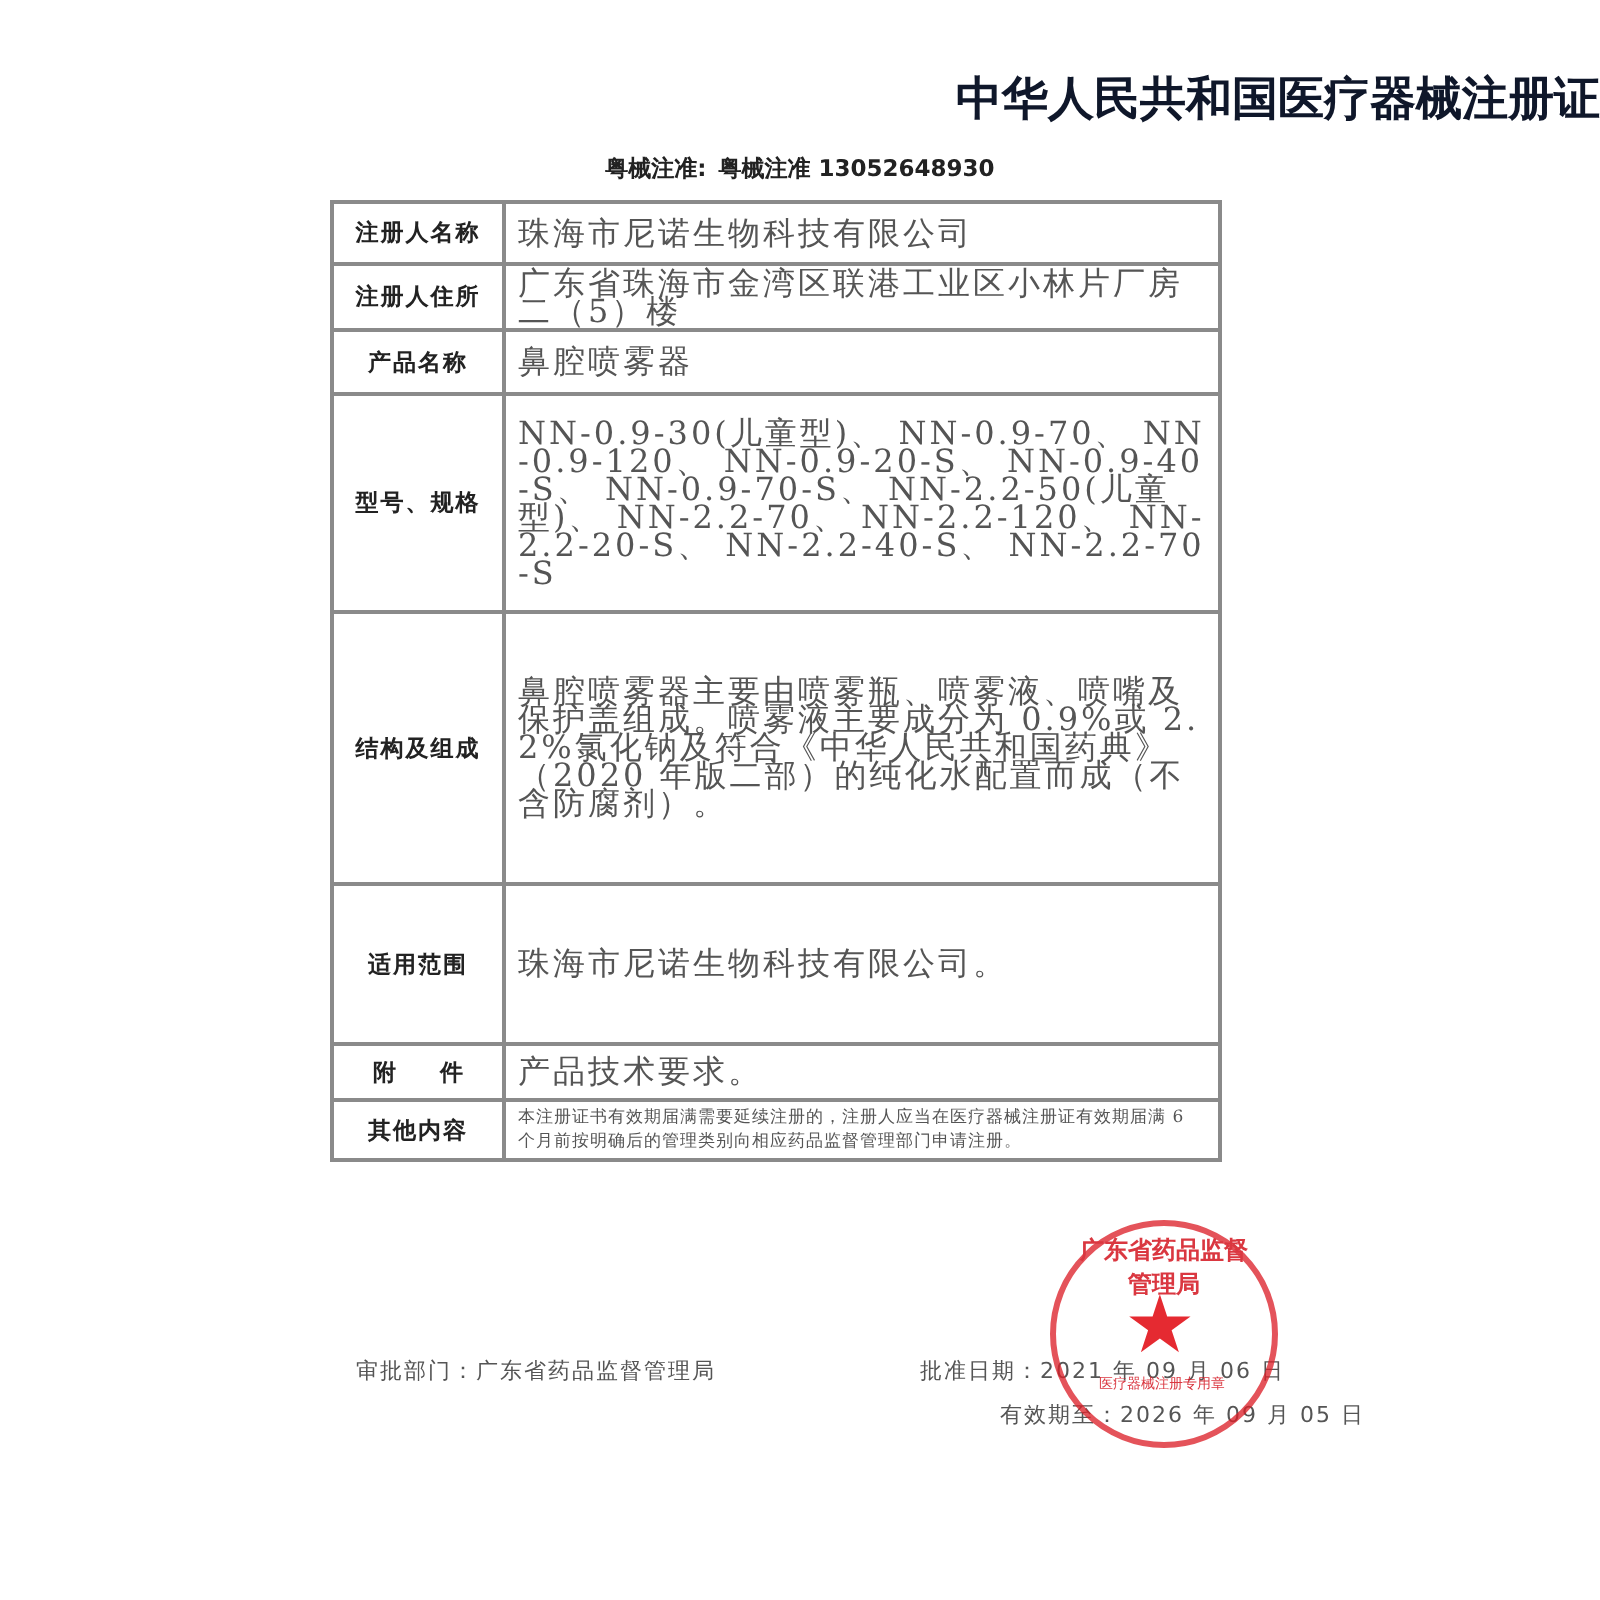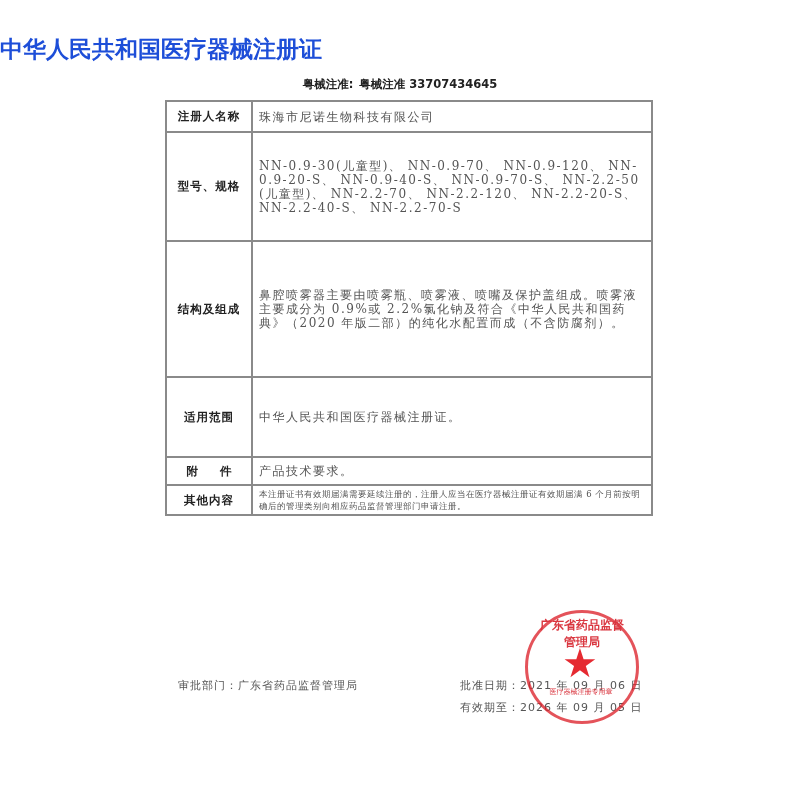--- a/index.html
+++ b/index.html
@@ -1,54 +1,54 @@
 <!DOCTYPE html>
 <html><head>
 <meta charset="utf-8">
 <style>
   html, body { margin: 0; padding: 0; }
   body {
     width: 800px; height: 800px; background: #ffffff; position: relative; overflow: hidden;
     font-family: "DejaVu Serif", "Liberation Serif", serif; color: #333;
   }
   .title {
-    position: absolute; left: 0; top: 34px; width: 800px; text-align: left;
-    font-family: "DejaVu Sans", sans-serif; font-weight: bold; font-size: 23px; color: #1d4ed8;
+    position: absolute; left: 0; top: 34px; width: 800px; text-align: right;
+    font-family: "DejaVu Sans", sans-serif; font-weight: bold; font-size: 23px; color: #0f172a;
     letter-spacing: 0px;
   }
   .regno {
     position: absolute; left: 0; top: 77px; width: 800px; text-align: center;
     font-family: "DejaVu Sans", sans-serif; font-weight: bold; font-size: 11.5px; color: #222;
   }
   .regno .val { margin-left: 6px; }
   table.cert {
-    position: absolute; left: 165px; top: 100px; width: 488px;
+    position: absolute; left: 165px; top: 100px; width: 446px;
     border-collapse: collapse; table-layout: fixed;
   }
   table.cert td { border: 2px solid #8a8a8a; padding: 0; vertical-align: middle; }
   td.lbl {
     width: 84px; text-align: center; font-family: "DejaVu Sans", sans-serif;
     font-weight: bold; font-size: 11.5px; color: #222; letter-spacing: 1px;
   }
   td.val {
-    padding: 0 6px !important; font-size: 12px; color: #555; line-height: 14px;
+    padding: 0 6px !important; font-size: 16px; color: #555; line-height: 14px;
     letter-spacing: 1.5px; word-break: break-all;
   }
   td.val.small { font-size: 8.5px; line-height: 12px; letter-spacing: 0.5px; }
   .spread { letter-spacing: 22px; margin-right: -22px; }
   .footer-left {
     position: absolute; left: 178px; top: 678px; font-size: 11px; color: #555;
     font-family: "DejaVu Sans", sans-serif; letter-spacing: 1px;
   }
   .footer-right {
     position: absolute; left: 460px; font-size: 11px; color: #555;
     font-family: "DejaVu Sans", sans-serif; letter-spacing: 1px;
   }
   .fr1 { top: 678px; }
-  .fr2 { top: 700px; }
+  .fr2 { top: 700px; margin-left: 40px; }
   .stamp {
     position: absolute; left: 525px; top: 610px; width: 108px; height: 108px;
     border-radius: 50%; border: 3px solid rgba(220,30,40,0.85);
     opacity: 0.9;
   }
   .stamp-star {
     position: absolute; left: 34px; top: 30px; font-size: 40px; color: #e3131b; line-height: 1;
   }
   .stamp-text {
     position: absolute; left: 10px; top: 4px; width: 88px; text-align: center;
@@ -57,40 +57,48 @@
   .stamp-sub {
     position: absolute; left: 13px; top: 74px; width: 80px; text-align: center;
     font-size: 7px; color: #d6222c; font-family: "DejaVu Sans", sans-serif;
   }
 </style>
 </head>
 <body>
 
 <div class="title">中华人民共和国医疗器械注册证</div>
 <div class="regno">
-  <span>粤械注准:</span><span class="val">粤械注准 33707434645</span>
+  <span>粤械注准:</span><span class="val">粤械注准 13052648930</span>
 </div>
 
 <table class="cert">
   <tbody>
       <tr style="height:31px">
     <td class="lbl">注册人名称</td>
     <td class="val">珠海市尼诺生物科技有限公司</td>
+  </tr>
+  <tr style="height:33px">
+    <td class="lbl">注册人住所</td>
+    <td class="val">广东省珠海市金湾区联港工业区小林片厂房二（5）楼</td>
+  </tr>
+  <tr style="height:32px">
+    <td class="lbl">产品名称</td>
+    <td class="val">鼻腔喷雾器</td>
   </tr>
   <tr style="height:109px">
     <td class="lbl">型号、规格</td>
     <td class="val">NN-0.9-30(儿童型)、 NN-0.9-70、 NN-0.9-120、 NN-0.9-20-S、 NN-0.9-40-S、 NN-0.9-70-S、 NN-2.2-50(儿童型)、 NN-2.2-70、 NN-2.2-120、 NN-2.2-20-S、 NN-2.2-40-S、 NN-2.2-70-S</td>
   </tr>
   <tr style="height:136px">
     <td class="lbl">结构及组成</td>
     <td class="val">鼻腔喷雾器主要由喷雾瓶、喷雾液、喷嘴及保护盖组成。喷雾液主要成分为 0.9%或 2.2%氯化钠及符合《中华人民共和国药典》（2020 年版二部）的纯化水配置而成（不含防腐剂）。</td>
   </tr>
   <tr style="height:80px">
     <td class="lbl">适用范围</td>
-    <td class="val">中华人民共和国医疗器械注册证。</td>
+    <td class="val">珠海市尼诺生物科技有限公司。</td>
   </tr>
   <tr style="height:28px">
     <td class="lbl"><span class="spread">附件</span></td>
     <td class="val">产品技术要求。</td>
   </tr>
   <tr style="height:30px">
     <td class="lbl">其他内容</td>
     <td class="val small">本注册证书有效期届满需要延续注册的，注册人应当在医疗器械注册证有效期届满 6 个月前按明确后的管理类别向相应药品监督管理部门申请注册。</td>
   </tr>
 </tbody>

